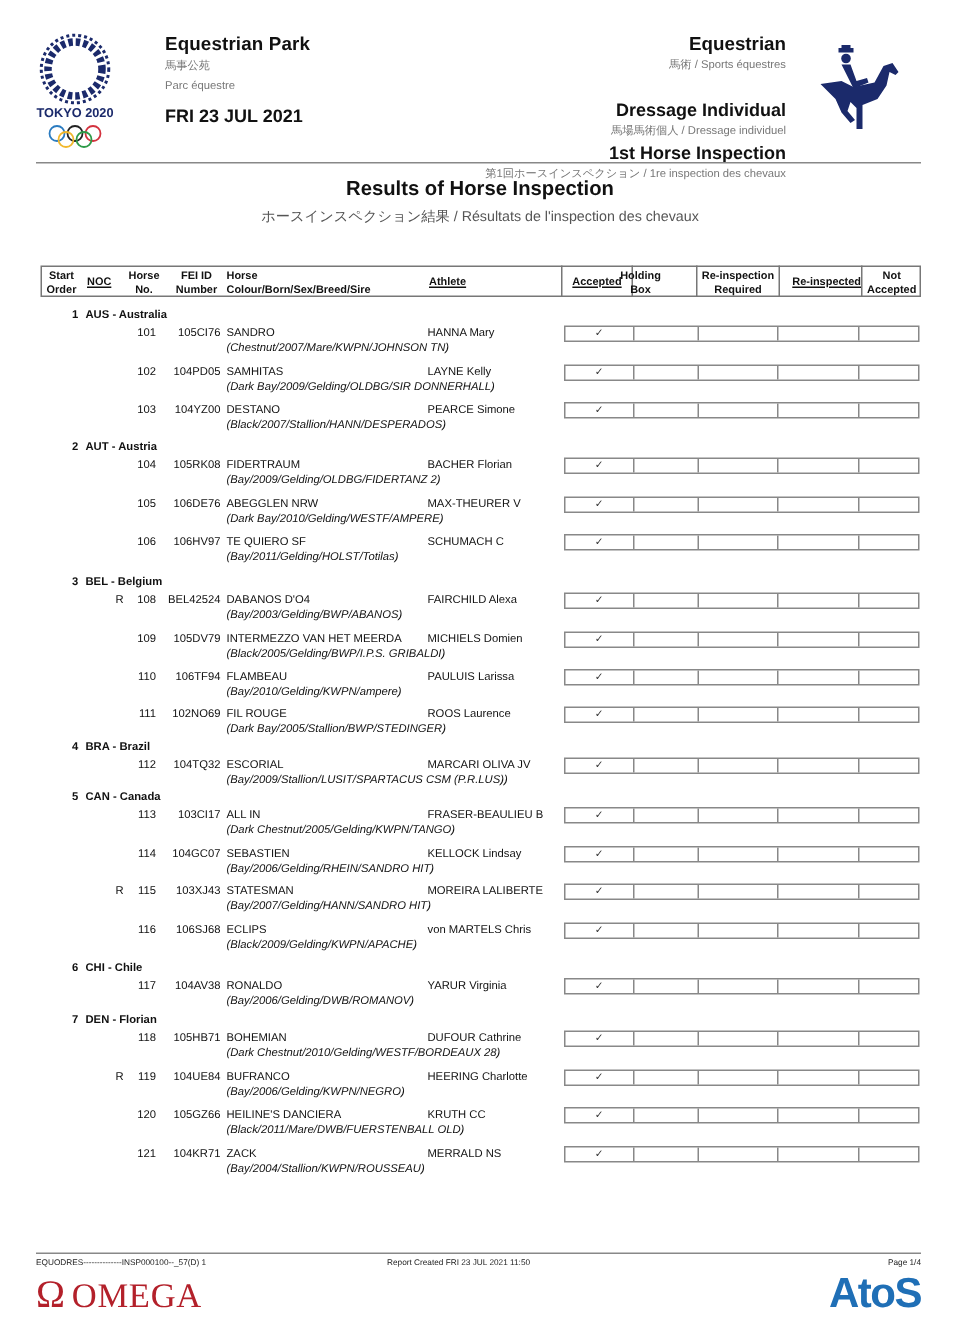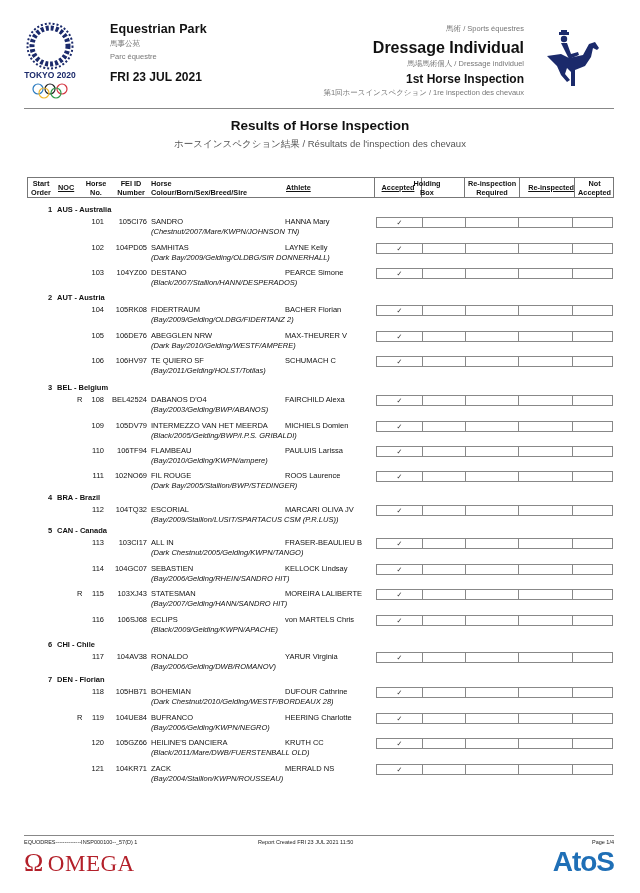--- a/index.html
+++ b/index.html
@@ -10,21 +10,21 @@
   .logo-tokyo { position: absolute; left: 22px; top: 20px; width: 56px; height: 80px; }
   .venue { position: absolute; left: 110px; top: 22px; }
   .venue .name { font-size: 12.5px; font-weight: bold; letter-spacing: 0.1px; }
   .venue .sub { font-size: 7.5px; color: #777; margin-top: 3px; }
   .venue .sub2 { font-size: 7.5px; color: #777; margin-top: 3px; }
   .venue .date { font-size: 12px; font-weight: bold; margin-top: 9px; }
 
   .event { position: absolute; right: 116px; top: 22px; text-align: right; }
   .event .sport { font-size: 12.5px; font-weight: bold; }
   .event .sub { font-size: 7.5px; color: #777; margin-top: 2px; }
-  .event .discipline { font-size: 16px; font-weight: bold; margin-top: 5px; }
+  .event .discipline { font-size: 12px; font-weight: bold; margin-top: 18px; }
   .event .phase { font-size: 12px; font-weight: bold; margin-top: 3px; }
   .pictogram { position: absolute; left: 545px; top: 30px; width: 62px; height: 60px; }
 
   .hr-top { position: absolute; left: 24px; top: 108px; width: 590px; height: 1px; background: #888; }
 
   .title-block { position: absolute; left: 0; top: 118px; width: 640px; text-align: center; }
   .title-block .title { font-size: 13.5px; font-weight: bold; }
   .title-block .subtitle { font-size: 9.5px; color: #555; margin-top: 5px; }
 
   .table-header { position: absolute; left: 27px; top: 177px; width: 587px; height: 21px; border: 1px solid #777; }
@@ -81,20 +81,21 @@
   </div>
 
   <div class="venue">
     <div class="name">Equestrian Park</div>
     <div class="sub">馬事公苑</div>
     <div class="sub2">Parc équestre</div>
     <div class="date">FRI 23 JUL 2021</div>
   </div>
 
   <div class="event">
+    <div class="sport">Equestrian</div>
     <div class="sub">馬術 / Sports équestres</div>
     <div class="discipline">Dressage Individual</div>
     <div class="sub">馬場馬術個人 / Dressage individuel</div>
     <div class="phase">1st Horse Inspection</div>
     <div class="sub">第1回ホースインスペクション / 1re inspection des chevaux</div>
   </div>
 
   <div class="pictogram">
     <svg width="62" height="60" viewBox="0 0 62 60">
       <g fill="#1b2a6b">

